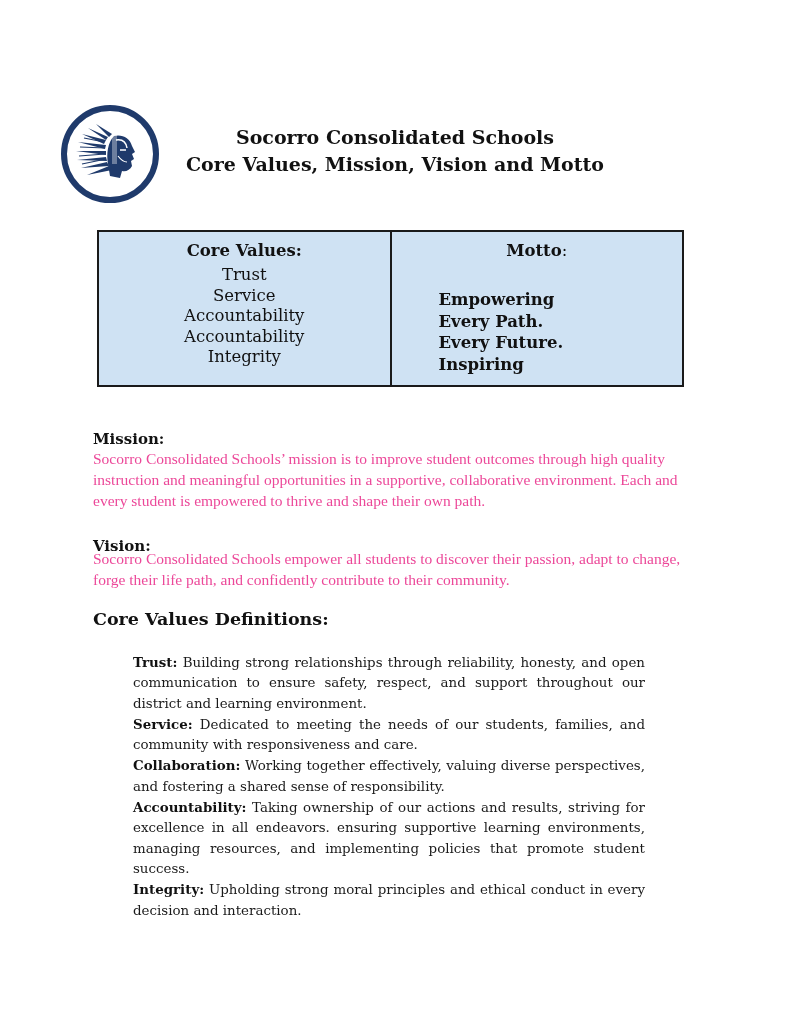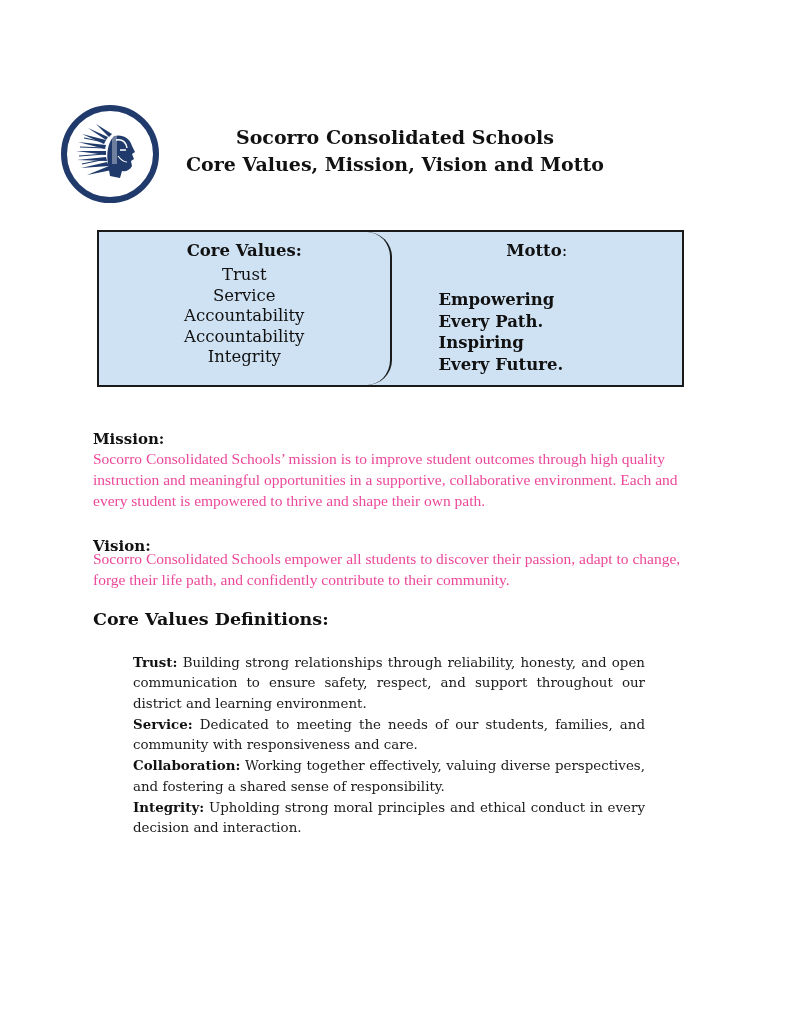--- a/index.html
+++ b/index.html
@@ -7,21 +7,21 @@
            font-family: "DejaVu Serif", "Liberation Serif", serif; color: #111; }
 
     .logo { position: absolute; left: 60px; top: 104px; width: 100px; height: 100px; }
 
     .title { position: absolute; left: 150px; width: 490px; top: 124px; text-align: center;
              font-family: "DejaVu Serif", serif; font-weight: bold; font-size: 19px; line-height: 27px; color: #111; }
 
     .values-table { position: absolute; left: 97px; top: 230px; width: 587px; height: 157px;
                     border: 2px solid #1a1a1a; box-sizing: border-box; display: flex; background: #cfe2f3; }
     .values-cell { flex: 1; box-sizing: border-box; padding-top: 9px; }
-    .values-cell.left { border-right: 2px solid #1a1a1a; text-align: center; border-radius: 25px; }
+    .values-cell.left { border-right: 2px solid #1a1a1a; text-align: center; }
     .cell-head { font-weight: bold; font-size: 16.5px; line-height: 20px; text-align: center; }
     .cell-head .motto-colon { font-weight: normal; }
     .value-list { margin-top: 4px; font-weight: normal; font-size: 16.5px; line-height: 20.5px; }
     .motto-list { margin-top: 28px; margin-left: 47px; font-weight: bold; font-size: 16.5px; line-height: 21.5px; text-align: left; }
 
     .section-head { position: absolute; left: 93px; font-weight: bold; font-size: 15px; line-height: 18px; }
     .body-text { position: absolute; left: 93px; width: 610px; font-family: "Liberation Serif", serif;
                  font-size: 15.5px; line-height: 21px; color: #ec4899; }
 
     .defs-head { position: absolute; left: 93px; top: 608px; font-weight: bold; font-size: 17.5px; line-height: 22px; }
@@ -77,31 +77,32 @@
       <div>Accountability</div>
       <div>Accountability</div>
       <div>Integrity</div>
     </div>
   </div>
   <div class="values-cell right">
     <div class="cell-head"><span>Motto</span><span class="motto-colon">:</span></div>
     <div class="motto-list">
       <div>Empowering</div>
       <div>Every Path.</div>
+      <div>Every Future.</div>
       <div>Inspiring</div>
-      <div>Every Future.</div>
     </div>
   </div>
 </div>
 
 <div class="section-head" style="top:430px;">Mission:</div>
 <div class="body-text" style="top:448px;">Socorro Consolidated Schools’ mission is to improve student outcomes through high quality instruction and meaningful opportunities in a supportive, collaborative environment. Each and every student is empowered to thrive and shape their own path.</div>
 
 <div class="section-head" style="top:537px;">Vision:</div>
 <div class="body-text" style="top:548px;">Socorro Consolidated Schools empower all students to discover their passion, adapt to change, forge their life path, and confidently contribute to their community.</div>
 
 <div class="defs-head">Core Values Definitions:</div>
 <div class="defs">
   <p class="def"><span class="term">Trust:</span><span> Building strong relationships through reliability, honesty, and open communication to ensure safety,  respect, and support throughout our district and learning environment.</span></p>
   <p class="def"><span class="term">Service:</span><span> Dedicated to meeting the needs of our students, families, and community with responsiveness and care.</span></p>
   <p class="def"><span class="term">Collaboration:</span><span> Working together effectively, valuing diverse perspectives, and fostering a shared sense of responsibility.</span></p>
+  <p class="def"><span class="term">Accountability:</span><span> Taking ownership of our actions and results, striving for excellence in all endeavors. ensuring supportive learning environments, managing resources, and implementing policies that promote student success.</span></p>
   <p class="def"><span class="term">Integrity:</span><span> Upholding strong moral principles and ethical conduct in every decision and interaction.</span></p>
 </div>
 
 </body></html>

